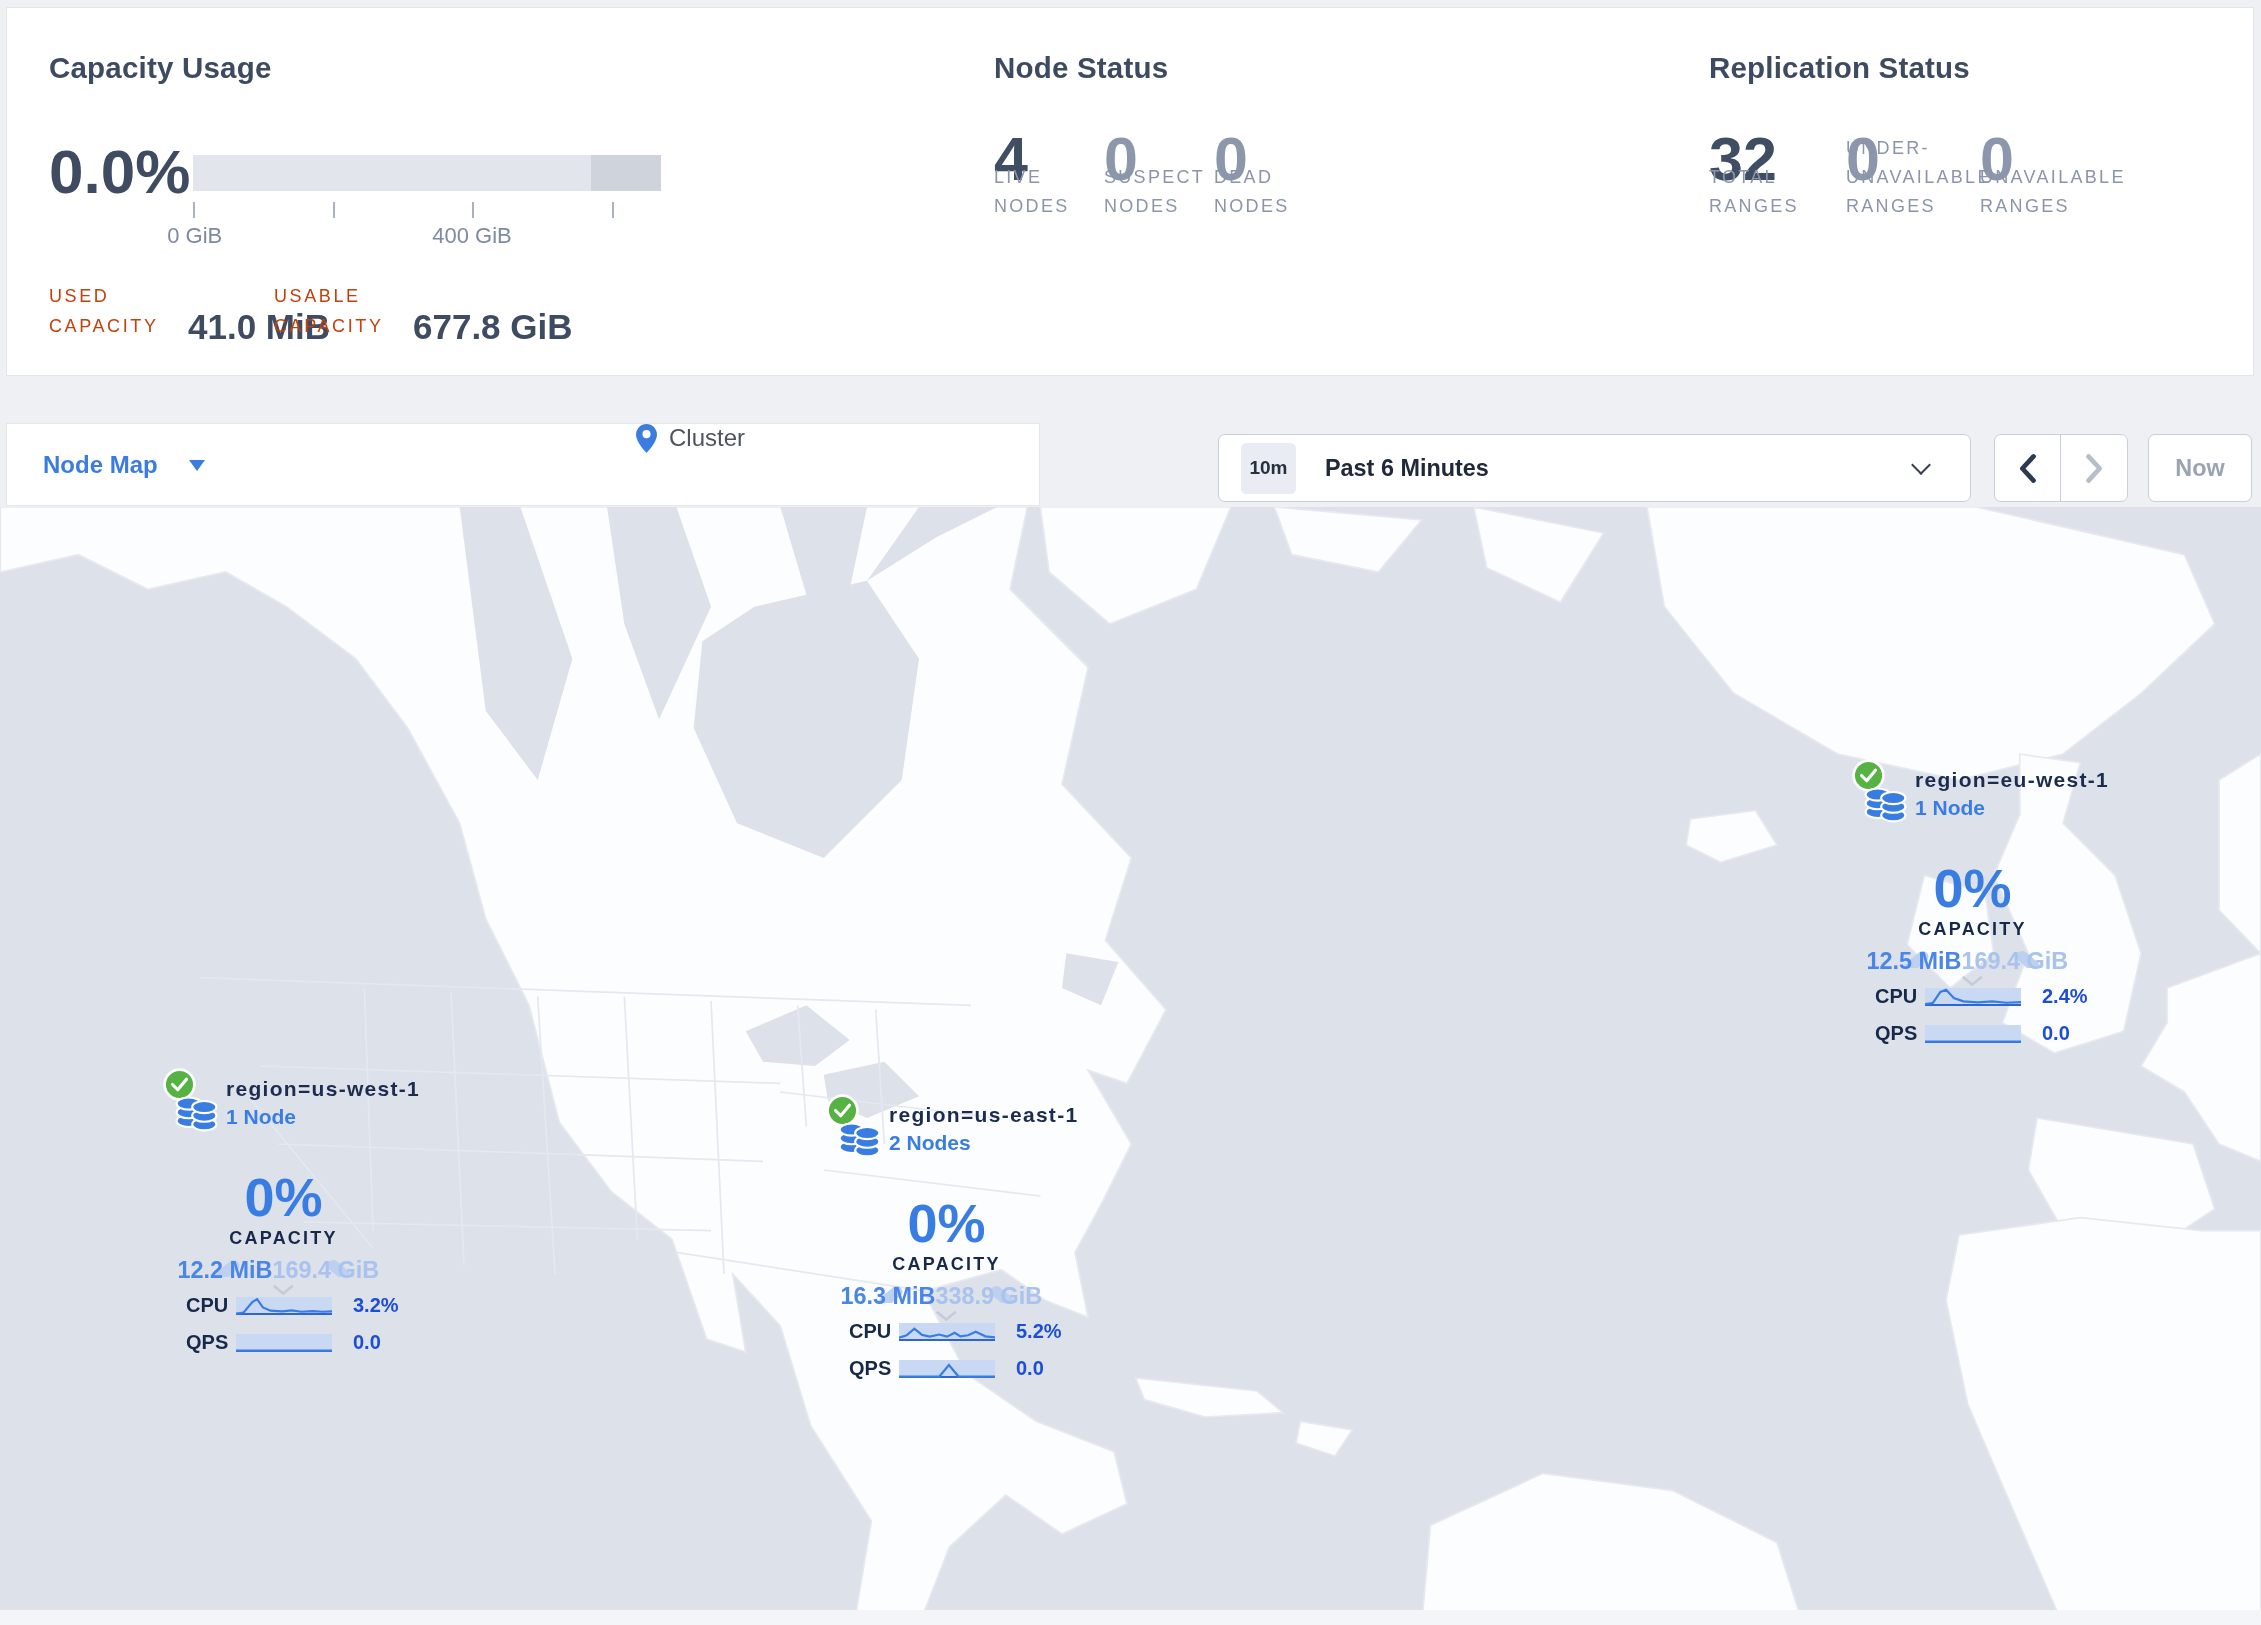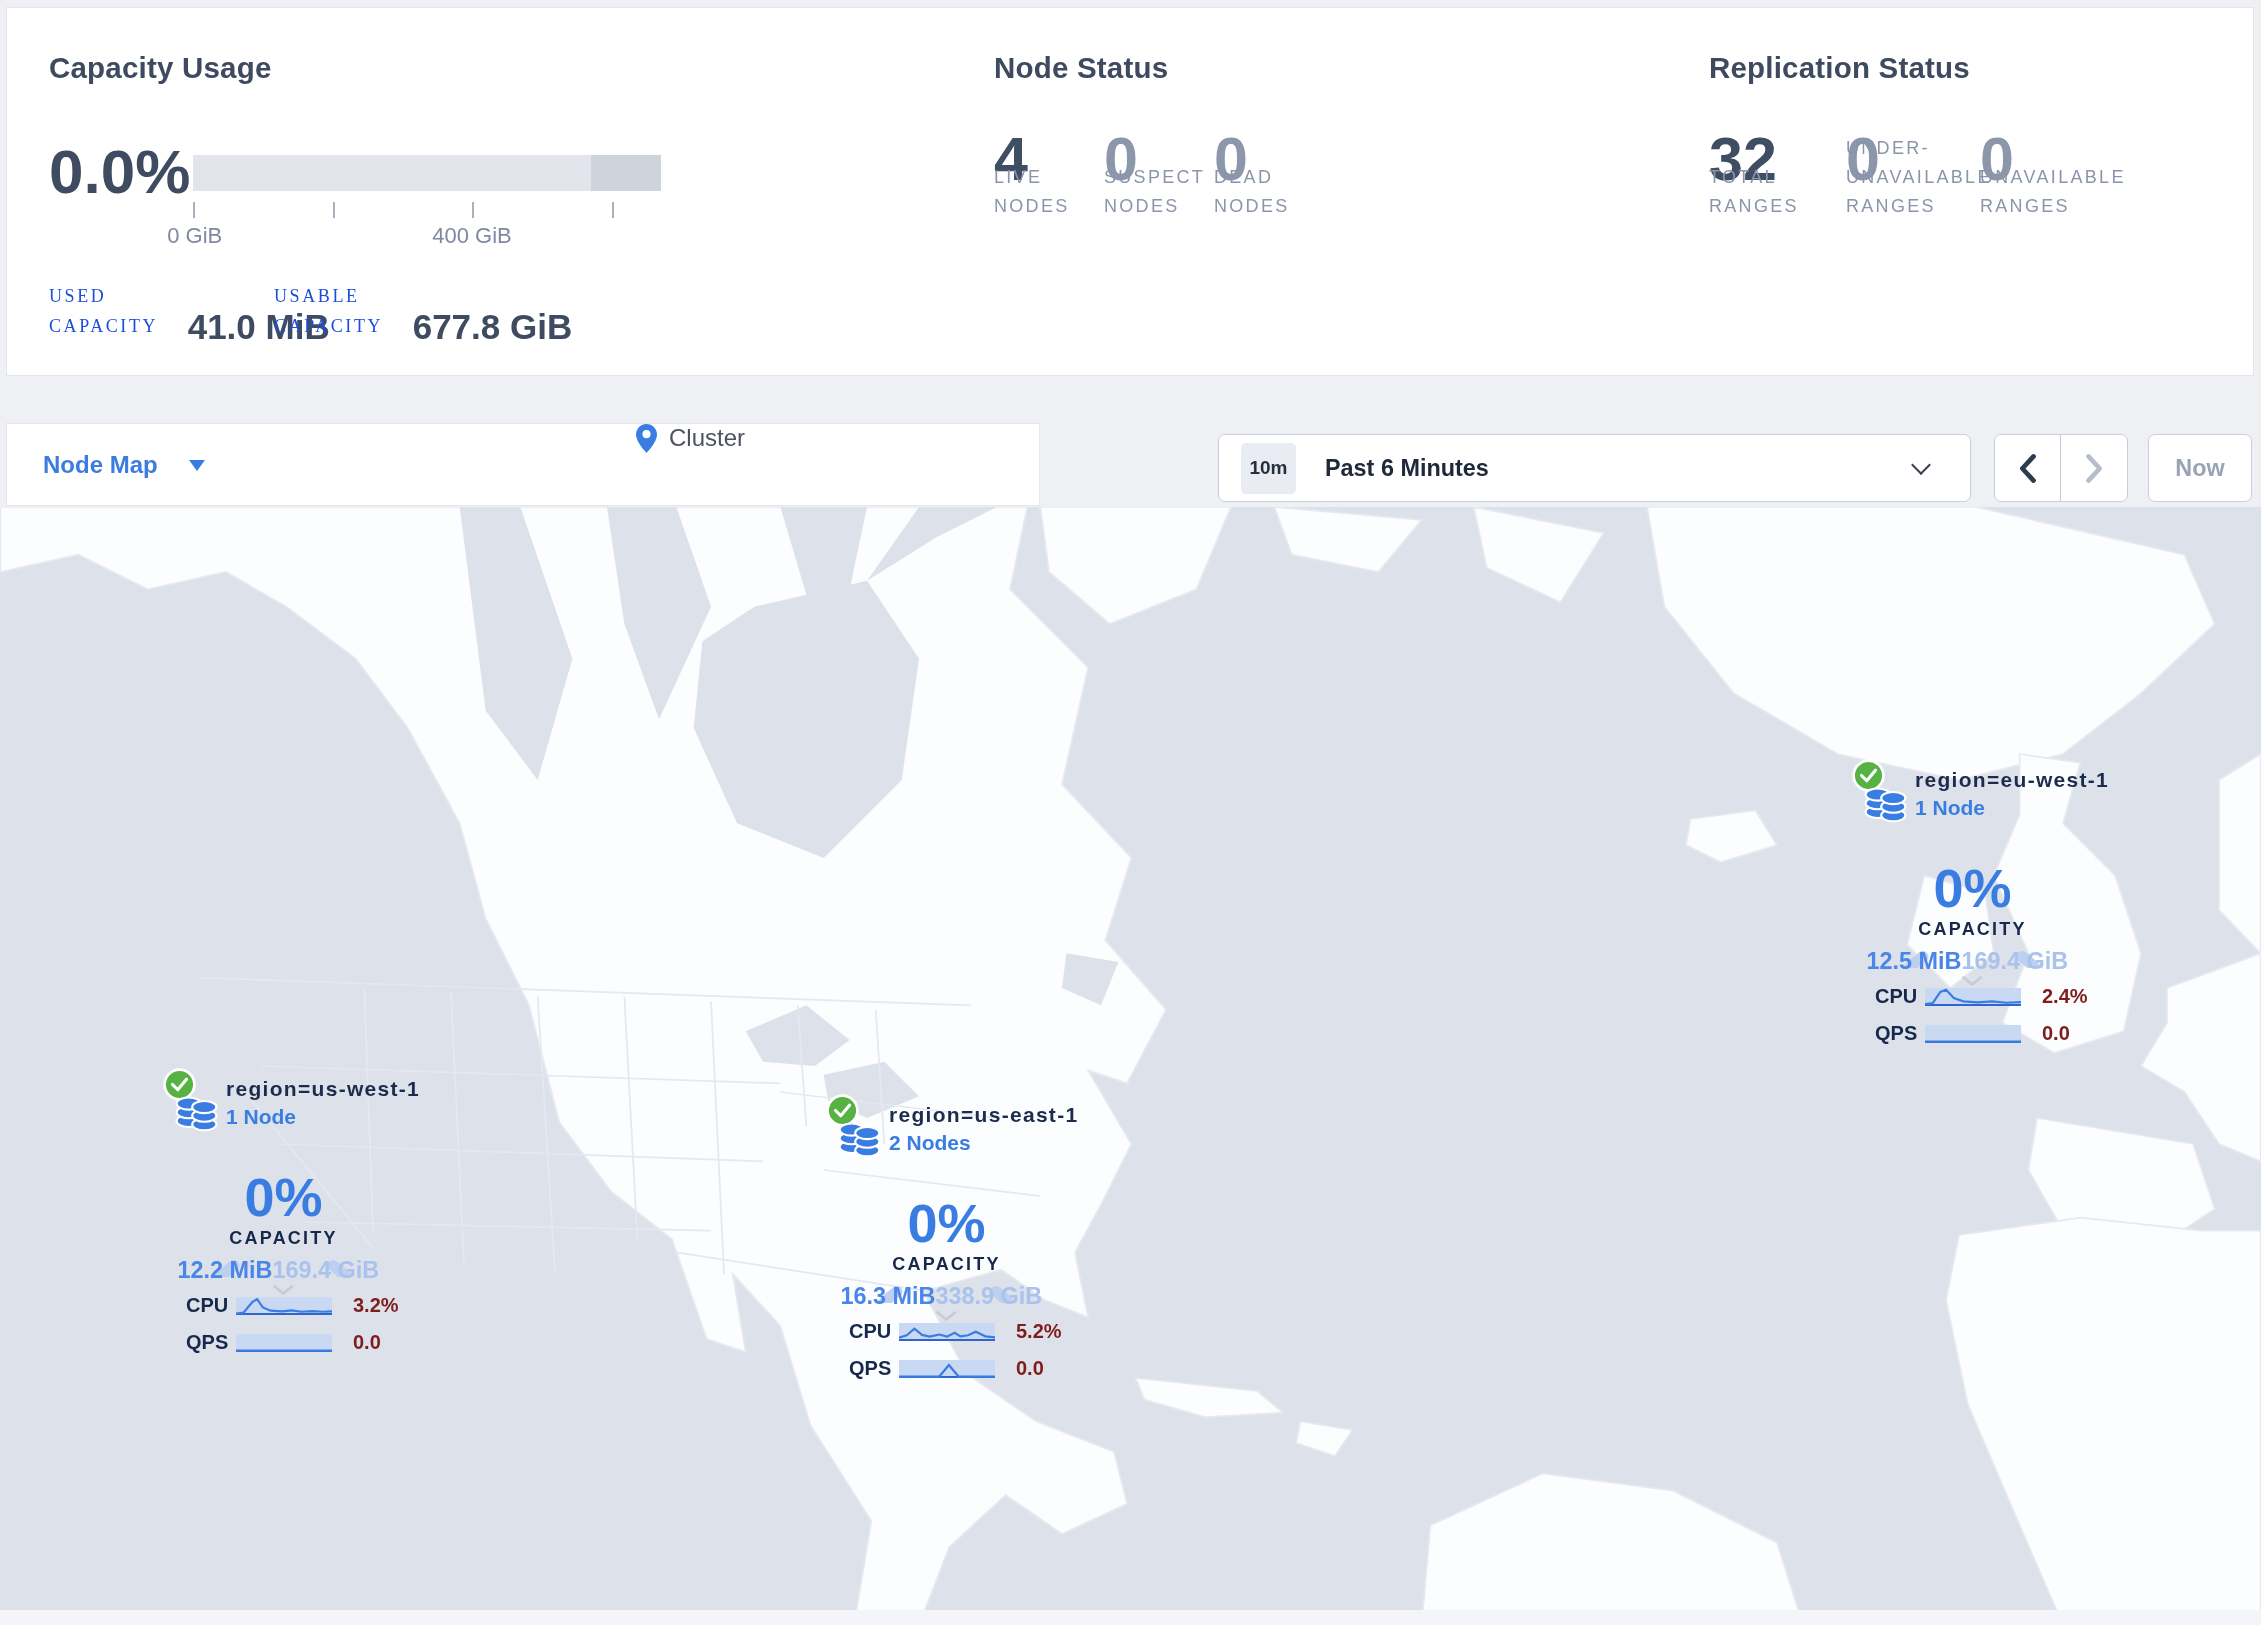--- a/index.html
+++ b/index.html
@@ -12,21 +12,21 @@
   .sec-title { position:absolute; top:43px; font-size:29.5px; font-weight:700; color:#3d4a5f; letter-spacing:0.2px; }
   .big-pct { position:absolute; left:42px; top:128px; font-size:62px; font-weight:700; color:#3e4b60; }
 
   .bar-wrap { position:absolute; left:186px; top:147px; width:468px; }
   .bar-track { width:468px; height:36px; background:#e3e5ec; position:relative; }
   .bar-dark { position:absolute; right:0; top:0; width:70px; height:36px; background:#cfd3dc; }
   .tick { position:absolute; top:47px; width:1.7px; height:15.6px; background:#aab1c0; }
   .tick-label { position:absolute; top:68px; font-size:22px; color:#7f89a0; transform:translateX(-50%); white-space:nowrap; }
 
   .cap-stat { position:absolute; top:274px; display:flex; align-items:flex-end; }
-  .cap-label { font-size:18px; letter-spacing:2.6px; color:#1d4ed8; line-height:29.5px;font-family:Liberation Serif, serif; }
+  .cap-label { font-size:18px; letter-spacing:2.6px; color:#c2410c; line-height:29.5px; }
   .cap-value { font-size:35px; font-weight:700; color:#3e4b60; margin-left:29.5px; line-height:35px; position:relative; top:2.6px; }
 
   .stat-col { position:absolute; top:121px; }
   .stat-num { font-size:61px; font-weight:600; color:#8d97ab; line-height:61px; }
   .stat-num.em { color:#404e63; font-weight:700; }
   .stat-lines { position:absolute; top:128px; height:85px; display:flex; flex-direction:column; justify-content:flex-end;
     font-size:18px; letter-spacing:2.3px; color:#8b95aa; line-height:29px; white-space:nowrap; }
 
   
   .crumb-bar { position:absolute; left:6px; top:423px; width:1034px; height:83px;
@@ -69,21 +69,21 @@
     font-size:18px; font-weight:700; letter-spacing:2.2px; color:#16294b; }
   .vals { position:absolute; left:15.6px; top:192px; width:215px; display:flex; }
   .vals .used { font-size:23.4px; font-weight:600; color:#4a85e8; }
   .vals .tot  { font-size:23.4px; font-weight:600; color:#a9c2ee; }
   .mk-chev { position:absolute; left:110px; top:217px; }
   .mrow { position:absolute; left:24px; display:flex; align-items:center; }
   .mrow.r1 { top:229px; } .mrow.r2 { top:266px; }
   .mrow .ml { width:50px; font-size:20px; font-weight:700; color:#16294b; }
   .spark-box { width:96px; height:18px; background:#c9d9f4; border-bottom:2.6px solid #2f65cf; position:relative; }
   .spark-box svg { position:absolute; left:0; top:0; width:96px; height:18px; }
-  .mrow .mv { margin-left:21px; font-size:20px; font-weight:700; color:#7f1d1d; }
+  .mrow .mv { margin-left:21px; font-size:20px; font-weight:700; color:#1d4ed8; }
 </style>
 </head>
 <body>
 
 <div class="stats-card">
 
   <div class="sec-title" style="left:42px">Capacity Usage</div>
   <div class="big-pct">0.0%</div>
   <div class="bar-wrap">
     <div class="bar-track">

